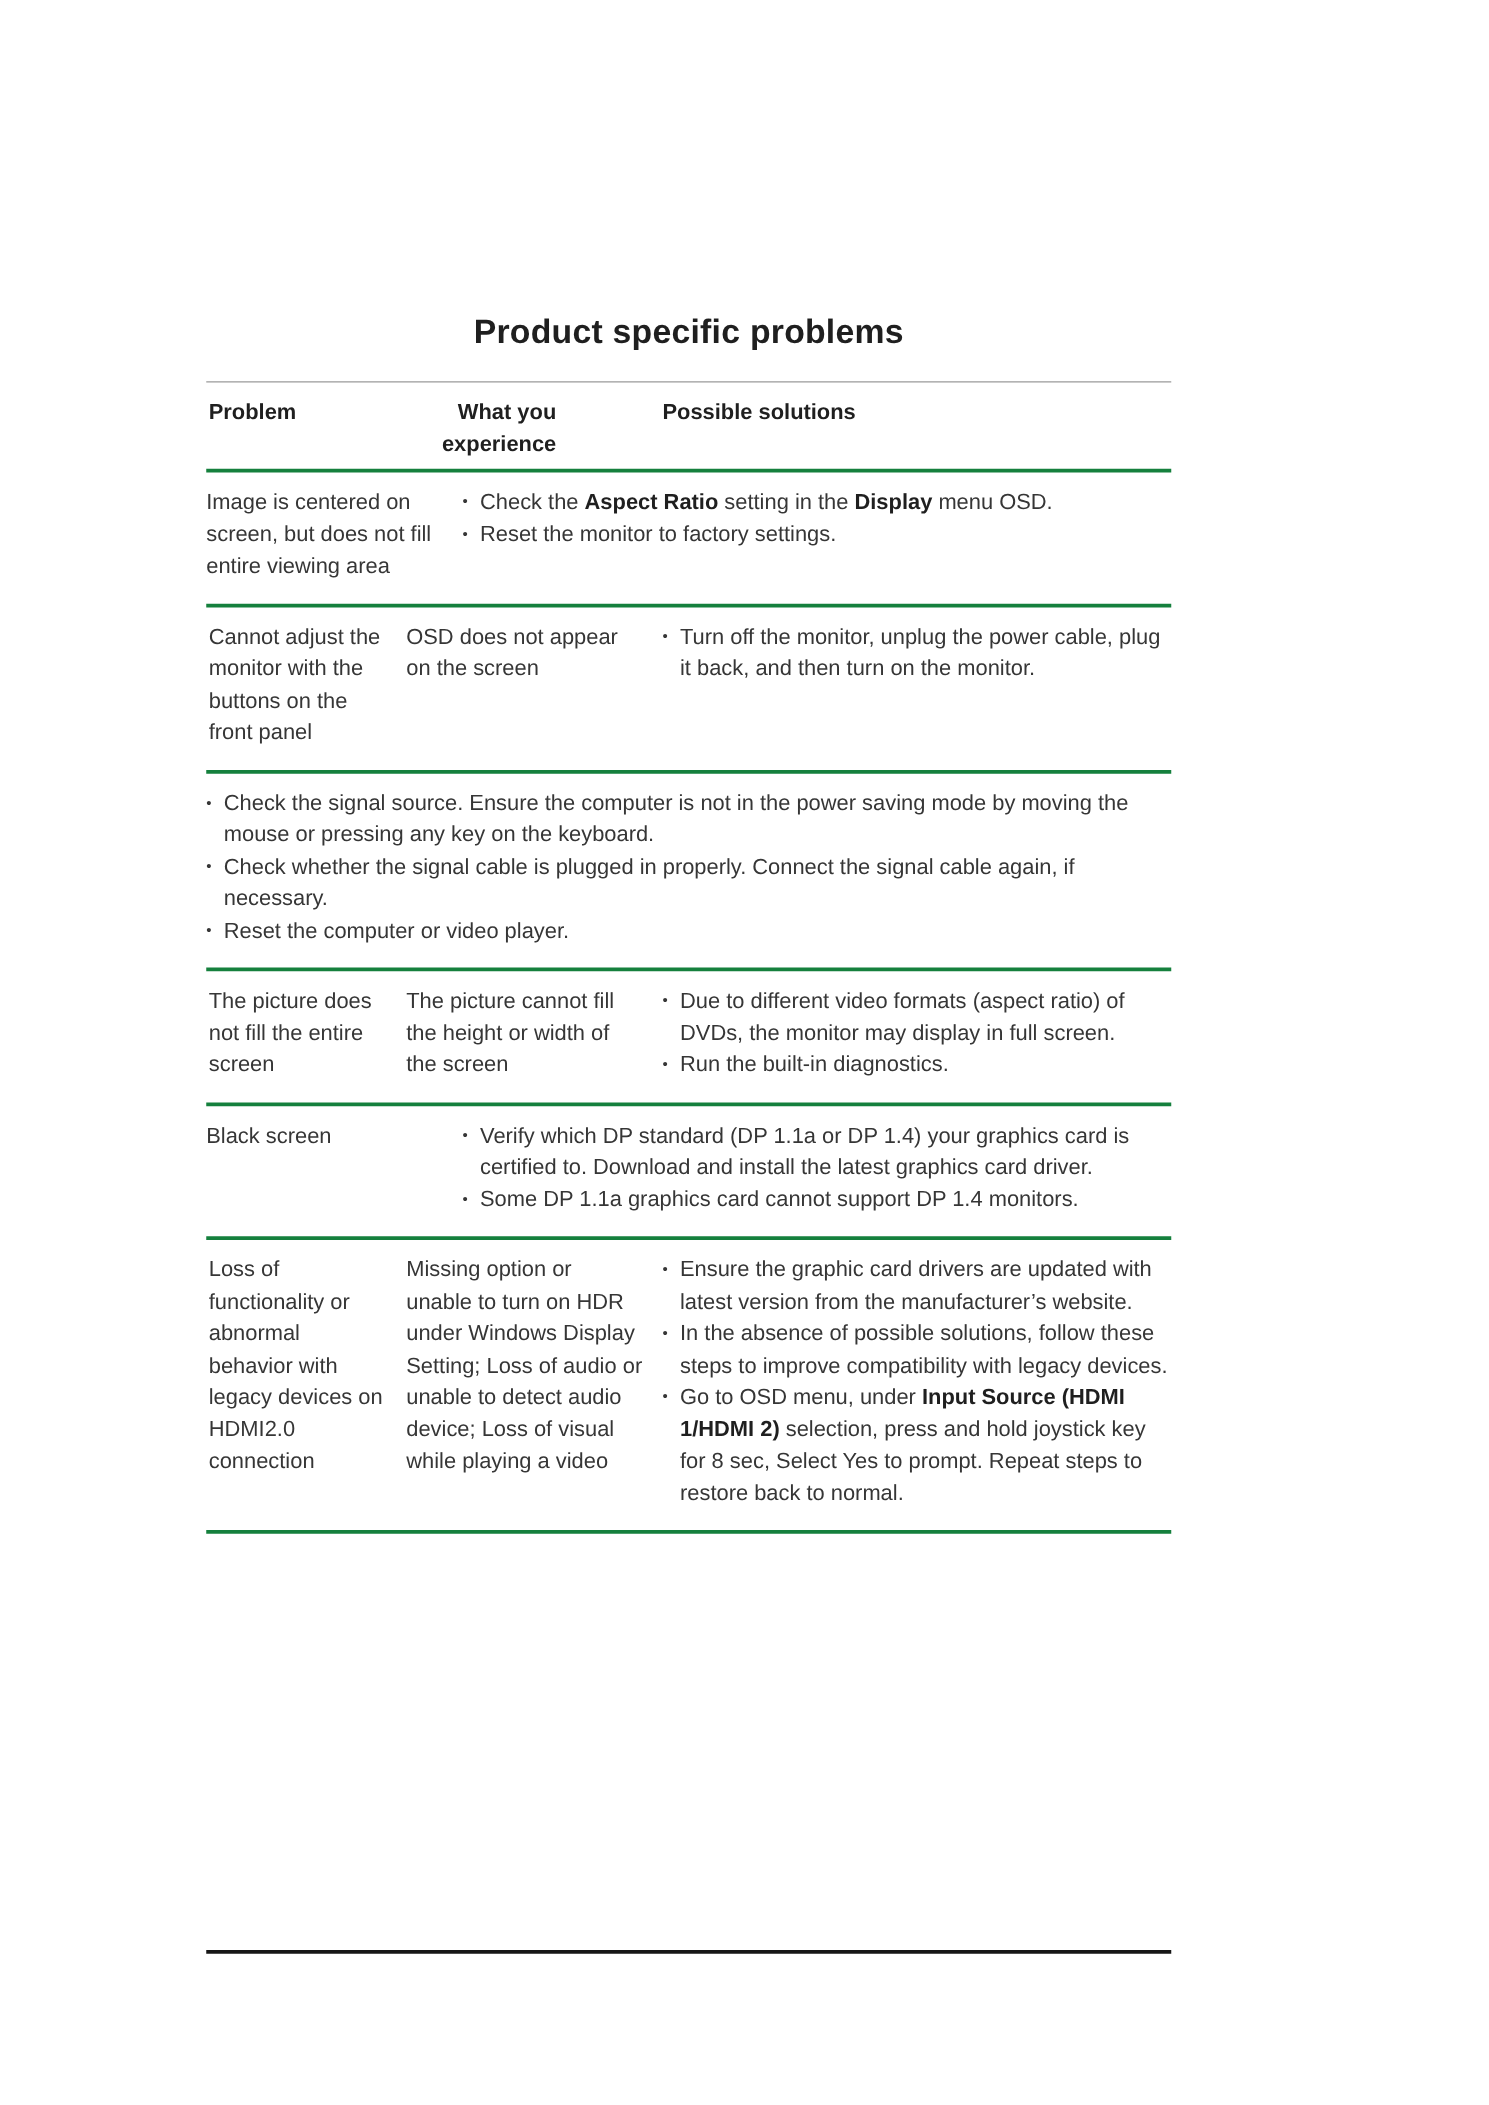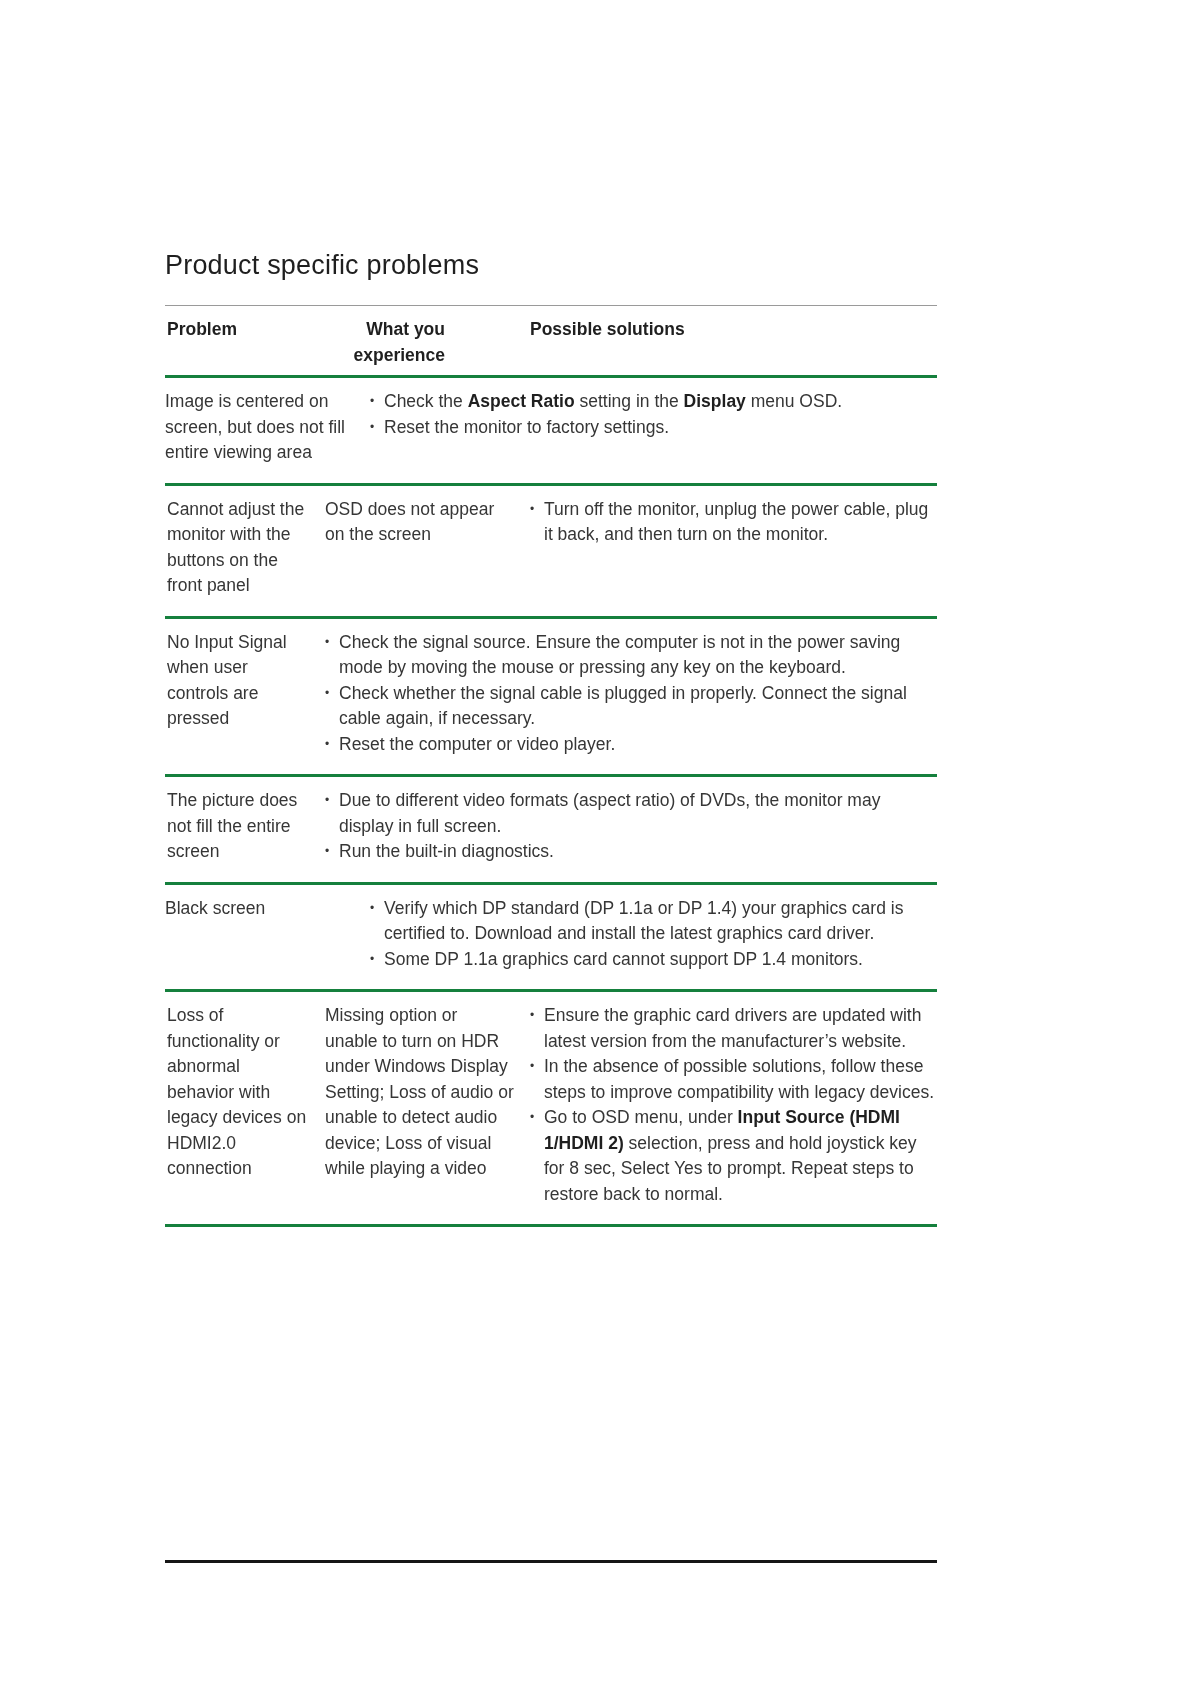--- a/index.html
+++ b/index.html
@@ -11,24 +11,25 @@
     color: #363636;
     overflow: hidden;
   }
   .content {
     position: absolute;
     left: 165px; top: 250px;
     width: 772px;
   }
   h1.page-title {
     font-size: 27px;
-    font-weight: 400;
+    font-weight: 700;
     color: #1f1f1f;
     letter-spacing: 0.2px;
     margin-bottom: 24px;
+    text-align: center;
   }
   .table { width: 100%; border-top: 1px solid #9a9a9a; }
   .row { display: flex; border-bottom: 3px solid #15803d; }
   .col1 { width: 160px; flex: 0 0 160px; padding: 11px 16px 17px 2px; }
   .col2 { width: 205px; flex: 0 0 205px; padding: 11px 16px 17px 0; }
   .col3 { flex: 1 1 auto; padding: 11px 2px 17px 0; }
   .cell, .th { font-size: 17.5px; line-height: 25.5px; }
   .th { font-weight: 700; color: #1f1f1f; padding-bottom: 7px; }
   .th .th-inner { display: inline-block; }
   .th-narrow .th-inner { max-width: 120px; text-align: right; }
@@ -83,38 +84,38 @@
           <div class="col1 cell">Cannot adjust the monitor with the buttons on the front panel</div>
           <div class="col2 cell">OSD does not appear on the screen</div>
           <div class="col3 cell">
             <div class="bullet-item">
               <span class="bullet">•</span>
               <span class="bullet-text"><span>Turn off the monitor, unplug the power cable, plug it back, and then turn on the monitor.</span></span>
             </div>
           </div>
         </div>
         <div class="row">
-          <div class="col1 cell">No Input Signal when user controls are pressed</div>
           <div class="col3 cell">
             <div class="bullet-item">
               <span class="bullet">•</span>
               <span class="bullet-text"><span>Check the signal source. Ensure the computer is not in the power saving mode by moving the mouse or pressing any key on the keyboard.</span></span>
             </div>
             <div class="bullet-item">
               <span class="bullet">•</span>
               <span class="bullet-text"><span>Check whether the signal cable is plugged in properly. Connect the signal cable again, if necessary.</span></span>
             </div>
             <div class="bullet-item">
               <span class="bullet">•</span>
               <span class="bullet-text"><span>Reset the computer or video player.</span></span>
             </div>
           </div>
         </div>
         <div class="row">
           <div class="col1 cell">The picture does not fill the entire screen</div>
+          <div class="col2 cell">The picture cannot fill the height or width of the screen</div>
           <div class="col3 cell">
             <div class="bullet-item">
               <span class="bullet">•</span>
               <span class="bullet-text"><span>Due to different video formats (aspect ratio) of DVDs, the monitor may display in full screen.</span></span>
             </div>
             <div class="bullet-item">
               <span class="bullet">•</span>
               <span class="bullet-text"><span>Run the built-in diagnostics.</span></span>
             </div>
           </div>

